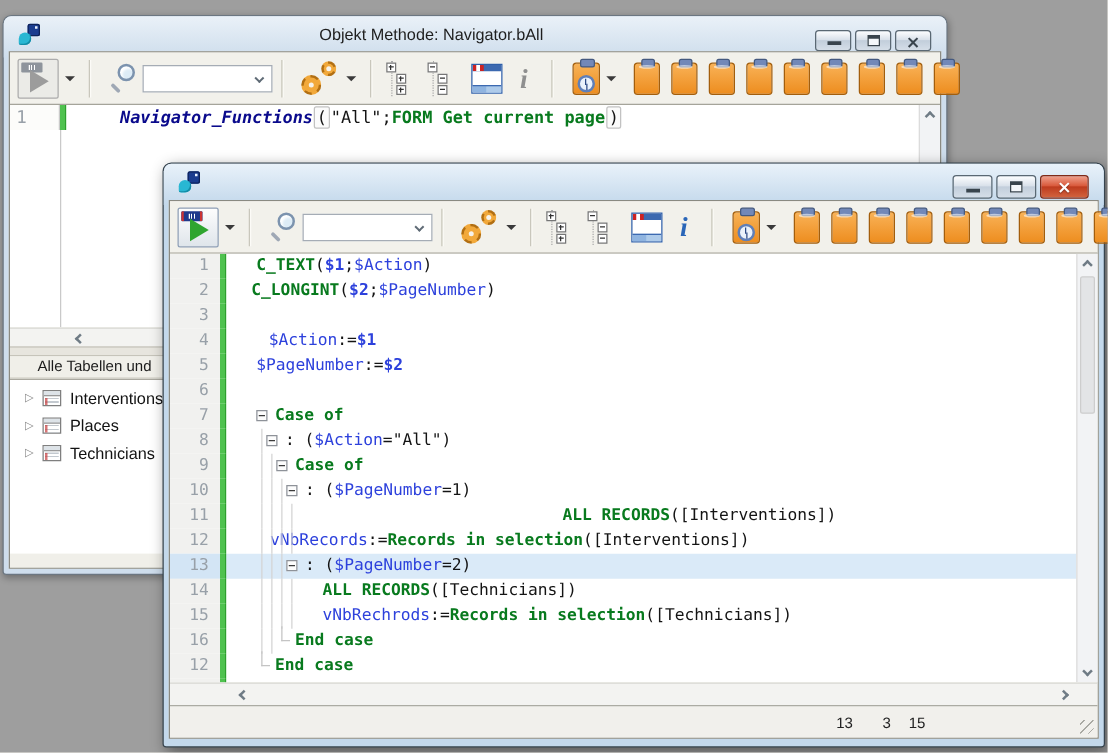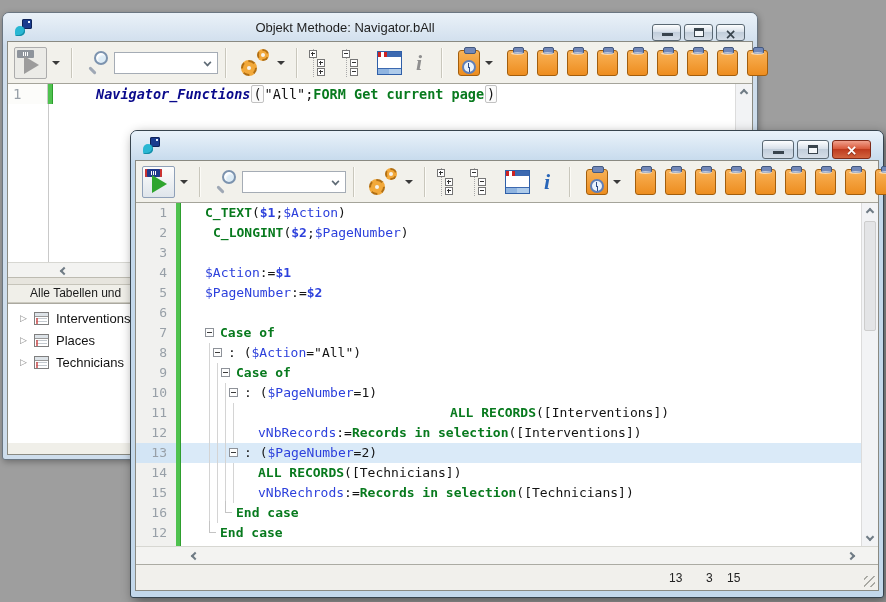--- a/index.html
+++ b/index.html
@@ -376,35 +376,35 @@
             <span class="gut">1</span>
             <span class="gbar"></span>
             <div class="row-body">
               <span class="line-text" style="padding-left: 24px;"><span class="tk-cmd">C_TEXT</span><span class="tk-pln">(</span><span class="tk-prm">$1</span><span class="tk-pln">;</span><span class="tk-var">$Action</span><span class="tk-pln">)</span></span>
             </div>
           </div>
           <div class="code-row">
             <span class="gut">2</span>
             <span class="gbar"></span>
             <div class="row-body">
-              <span class="line-text" style="padding-left: 32px;"><span class="tk-cmd">C_LONGINT</span><span class="tk-pln">(</span><span class="tk-prm">$2</span><span class="tk-pln">;</span><span class="tk-var">$PageNumber</span><span class="tk-pln">)</span></span>
+              <span class="line-text" style="padding-left: 20px;"><span class="tk-cmd">C_LONGINT</span><span class="tk-pln">(</span><span class="tk-prm">$2</span><span class="tk-pln">;</span><span class="tk-var">$PageNumber</span><span class="tk-pln">)</span></span>
             </div>
           </div>
           <div class="code-row">
             <span class="gut">3</span>
             <span class="gbar"></span>
             <div class="row-body">
               <span class="line-text" style="padding-left: 24px;"></span>
             </div>
           </div>
           <div class="code-row">
             <span class="gut">4</span>
             <span class="gbar"></span>
             <div class="row-body">
-              <span class="line-text" style="padding-left: 24px;"><span class="tk-var">$Action</span><span class="tk-pln">:=</span><span class="tk-prm">$1</span></span>
+              <span class="line-text" style="padding-left: 34px;"><span class="tk-var">$Action</span><span class="tk-pln">:=</span><span class="tk-prm">$1</span></span>
             </div>
           </div>
           <div class="code-row">
             <span class="gut">5</span>
             <span class="gbar"></span>
             <div class="row-body">
               <span class="line-text" style="padding-left: 24px;"><span class="tk-var">$PageNumber</span><span class="tk-pln">:=</span><span class="tk-prm">$2</span></span>
             </div>
           </div>
           <div class="code-row">
@@ -472,21 +472,21 @@
             </div>
           </div>
           <div class="code-row">
             <span class="gut">12</span>
             <span class="gbar"></span>
             <div class="row-body">
               <i class="guide" style="left: 28px;"></i>
               <i class="guide" style="left: 36px;"></i>
               <i class="guide" style="left: 44px;"></i>
               <i class="guide" style="left: 52px;"></i>
-              <span class="line-text" style="padding-left: 77px;"><span class="tk-var">vNbRecords</span><span class="tk-pln">:=</span><span class="tk-cmd">Records in selection</span><span class="tk-pln">(</span><span class="tk-tbl">[Interventions]</span><span class="tk-pln">)</span></span>
+              <span class="line-text" style="padding-left: 35px;"><span class="tk-var">vNbRecords</span><span class="tk-pln">:=</span><span class="tk-cmd">Records in selection</span><span class="tk-pln">(</span><span class="tk-tbl">[Interventions]</span><span class="tk-pln">)</span></span>
             </div>
           </div>
           <div class="code-row hl">
             <span class="gut">13</span>
             <span class="gbar"></span>
             <div class="row-body">
               <i class="guide" style="left: 28px;"></i>
               <i class="guide" style="left: 36px;"></i>
               <i class="guide" style="left: 44px;"></i>
               <span class="fold" style="left: 48px;">

